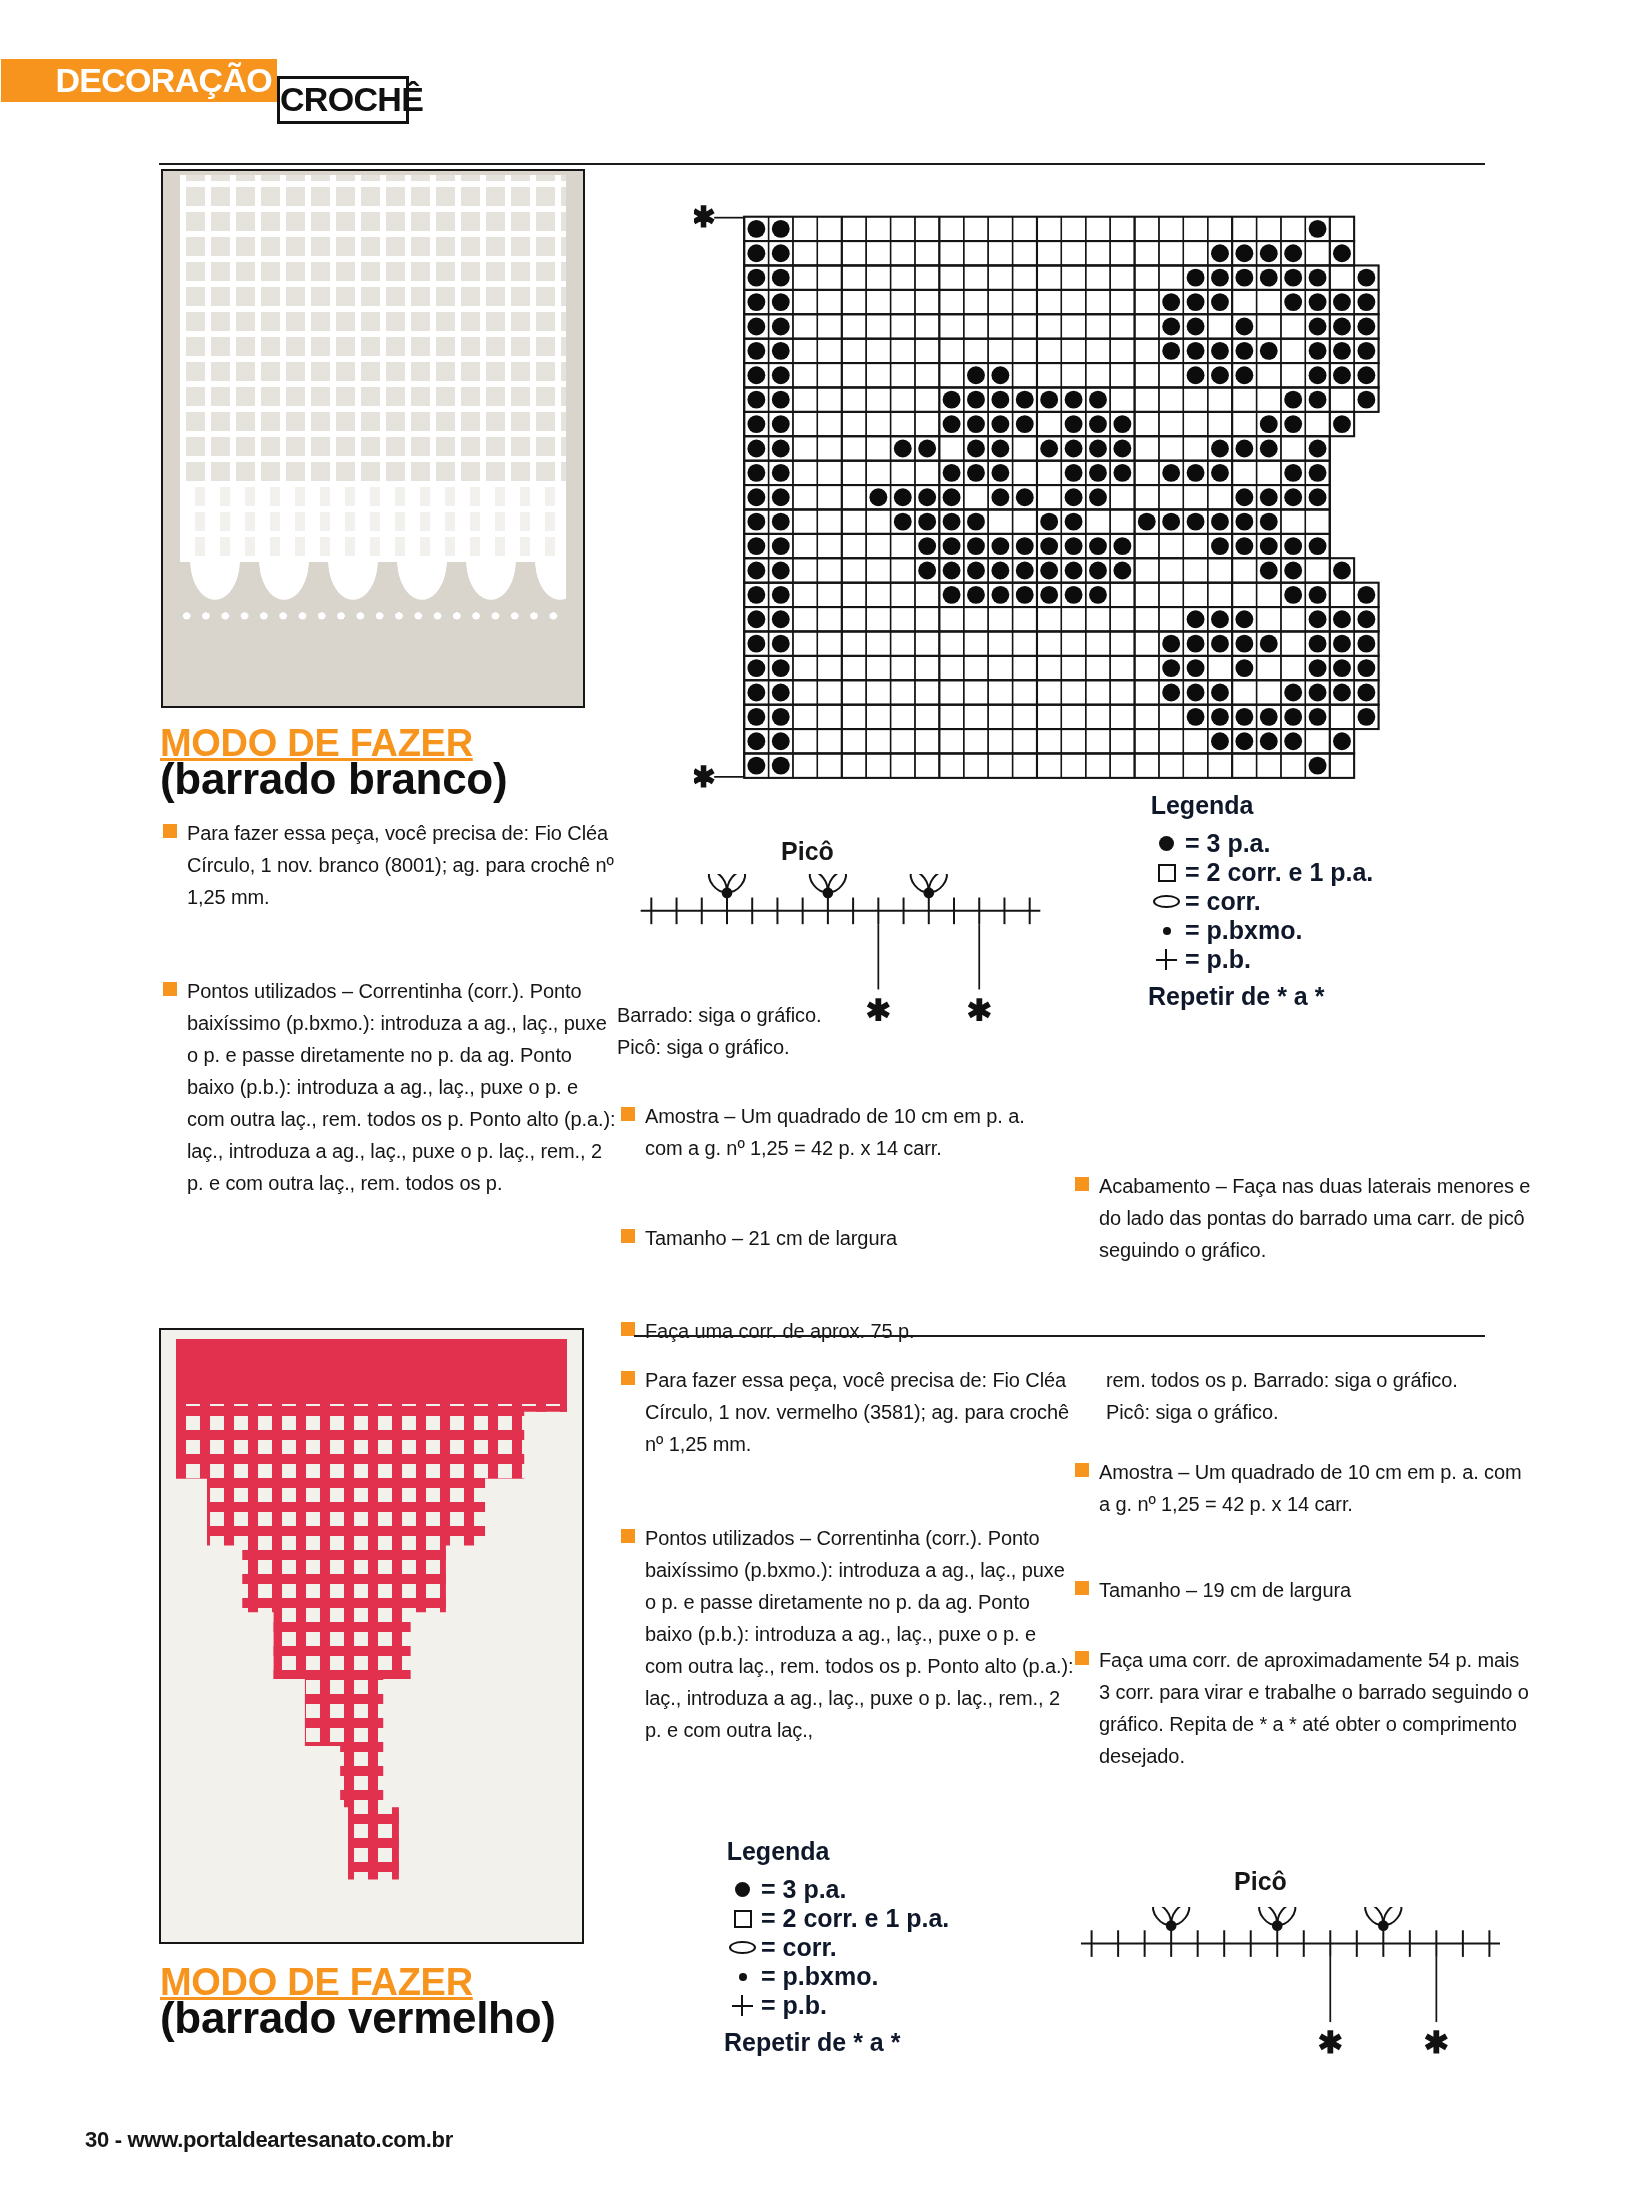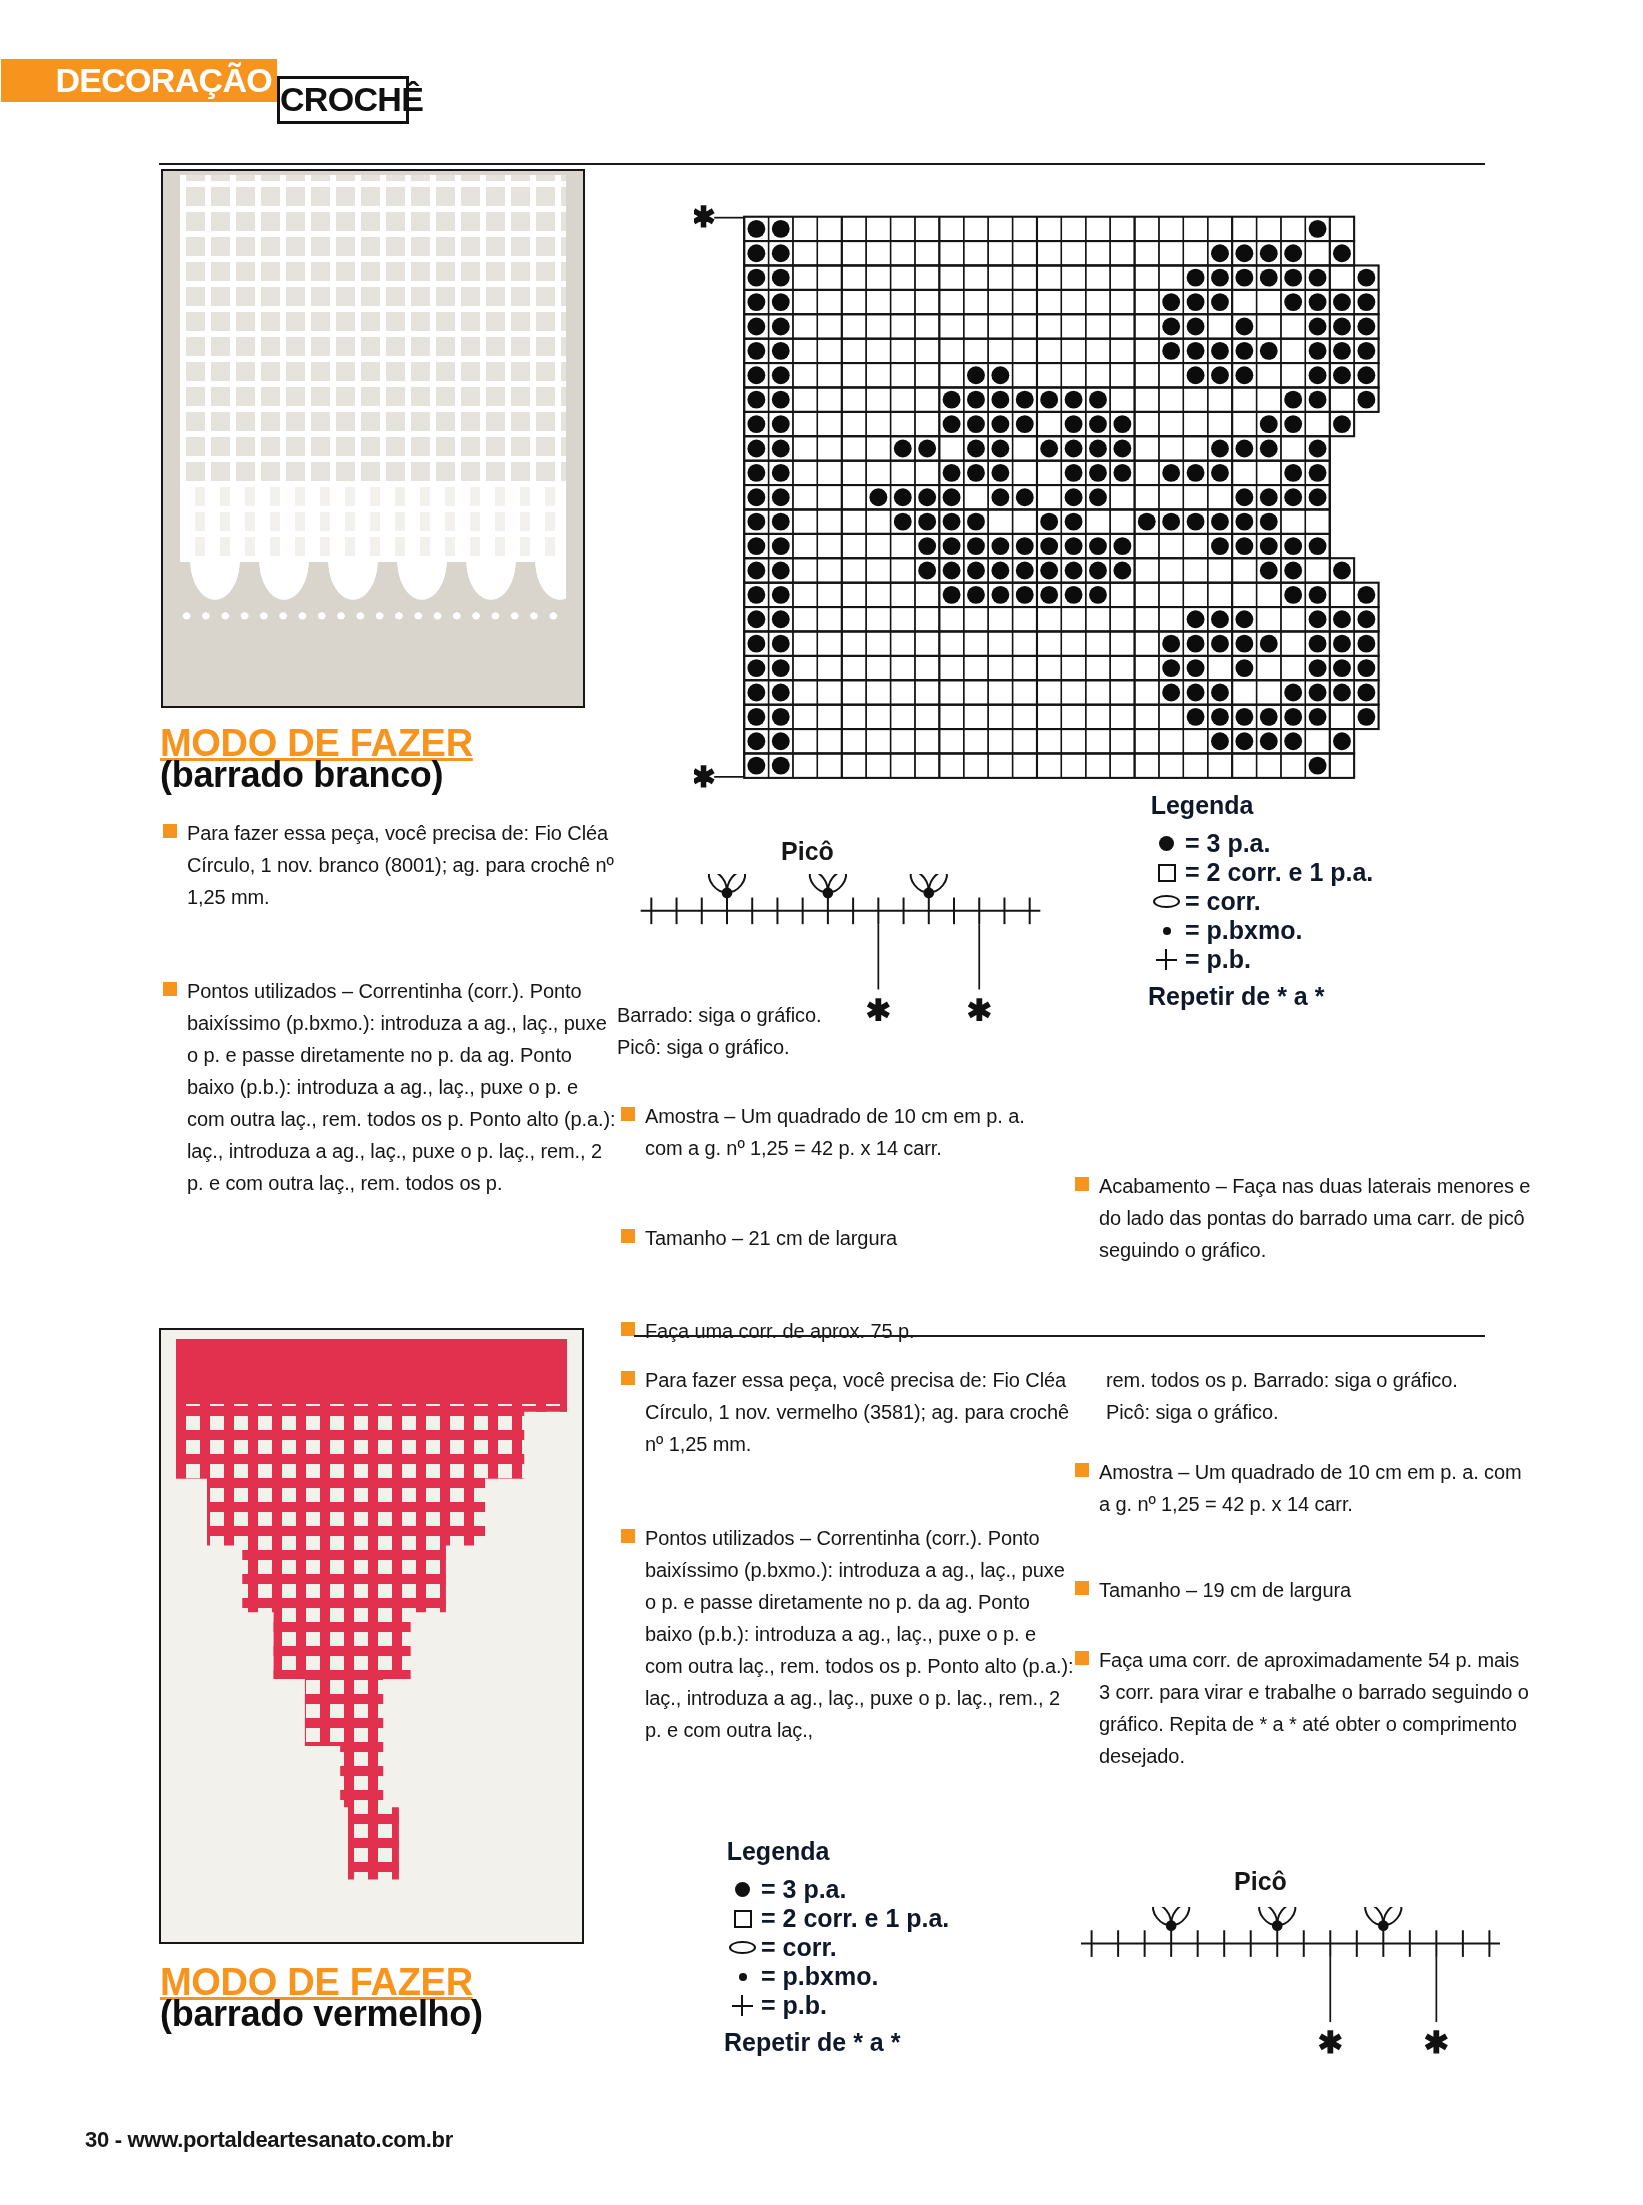--- a/index.html
+++ b/index.html
@@ -8,21 +8,21 @@
   .rule{position:absolute;height:2px;background:#1b1b1b;}
   
   .hdr-bar{position:absolute;left:1.3px;top:59px;width:276px;height:43px;background:var(--accent);
            color:#fff;font-weight:bold;font-size:34px;line-height:43px;text-align:right;
            padding-right:5.3px;box-sizing:border-box;letter-spacing:-0.7px;}
   .hdr-box{position:absolute;left:277px;top:56px;width:132px;height:48px;background:#fff;
            border:3.3px solid #111;box-sizing:border-box;color:#111;font-weight:bold;font-size:34px;
            line-height:40px;text-align:center;letter-spacing:-0.7px;margin-top:20px;}
   
   .h-orange{position:absolute;font-size:38px;font-weight:bold;color:var(--accent);letter-spacing:-0.3px;text-decoration:underline;}
-  .h-black{position:absolute;font-size:36px;font-weight:bold;color:#0f0f0f;letter-spacing:-0.3px;}
+  .h-black{position:absolute;font-size:44px;font-weight:bold;color:#0f0f0f;letter-spacing:-0.3px;}
   .para{position:absolute;font-size:20px;line-height:32px;letter-spacing:-0.1px;}
   .bullet{padding-left:28px;}
   .sq{position:absolute;left:4px;top:7.3px;width:14px;height:14px;background:var(--accent);}
   .footer{position:absolute;font-size:22px;font-weight:bold;letter-spacing:-0.3px;}
   
   .legend{position:absolute;font-size:25px;font-weight:bold;color:#0f172a;}
   .legend-title{margin:0 0 9.3px 2.7px;}
   .legend-row{display:flex;align-items:center;height:29px;}
   .sym-cell{width:37px;display:flex;justify-content:center;align-items:center;}
   .legend-label{white-space:nowrap;}

